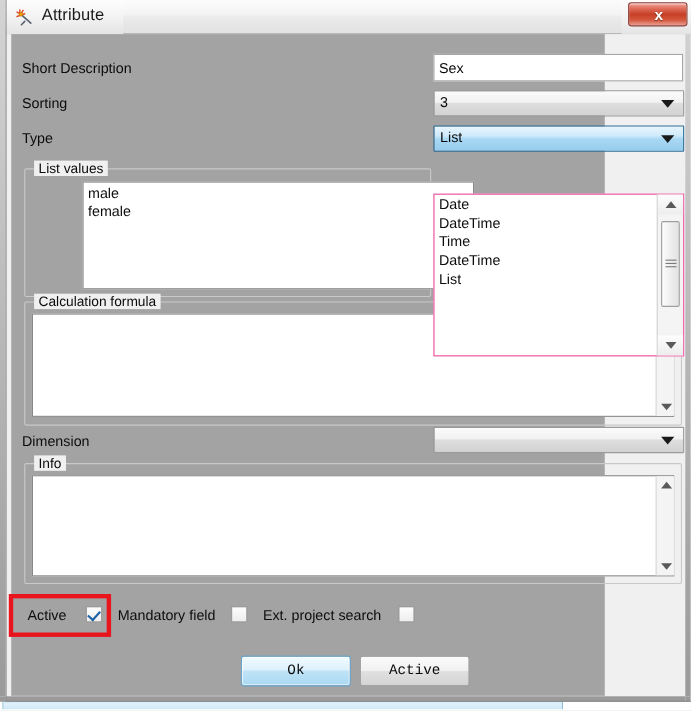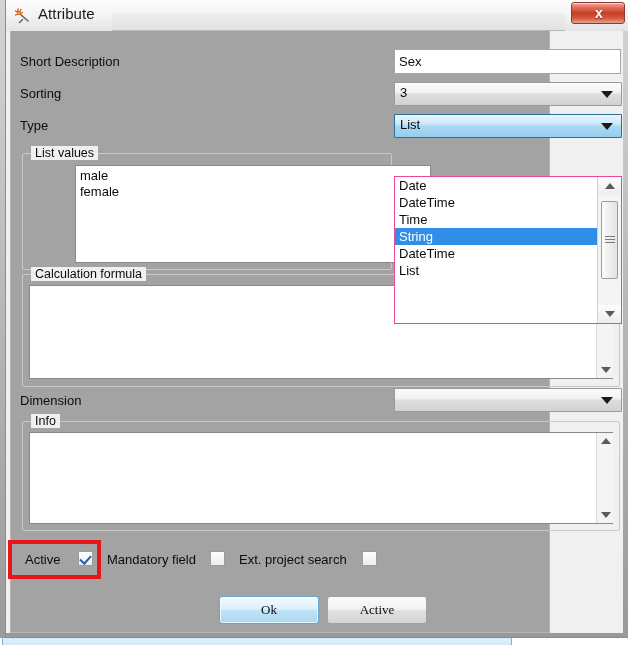--- a/index.html
+++ b/index.html
@@ -378,21 +378,21 @@
   .btn {
     position: absolute;
     box-sizing: border-box;
     height: 28px;
     border-radius: 3px;
     border: 1px solid #a2a2a2;
     background: linear-gradient(180deg,#fbfbfb 0%, #f1f1f1 48%, #e0e0e0 52%, #d4d4d4 100%);
     font-size: 13px;
     color: #0b0b0b;
     cursor: pointer;
-    font-family: Liberation Serif, serif;
+    font-family: Liberation Mono, monospace;
     text-align: center;
     line-height: 26px;
   }
   .btn.primary {
     border: 1px solid #6ca5c9;
     background: linear-gradient(180deg,#f2fbff 0%, #ddf1fc 45%, #bfe3f7 52%, #a9d8f2 100%);
     box-shadow: inset 0 0 0 1px rgba(255,255,255,.7);
   }
 </style>
 </head>
@@ -511,21 +511,20 @@
       </div>
 
       <div class="btn primary" style="left:208px; top:565px; width:100px;">Ok</div>
       <div class="btn" style="left:316px; top:565px; width:100px;">Active</div>
 
       <div class="dropdown" style="left:383px; top:106px; width:228px; height:148px;">
         <div class="dd-list" style="width:204px;">
           <div class="dd-item">Date</div>
           <div class="dd-item">DateTime</div>
           <div class="dd-item">Time</div>
-          <div class="dd-item sel">String</div>
           <div class="dd-item">DateTime</div>
           <div class="dd-item">List</div>
         </div>
         <div class="dd-scroll">
           <div class="ddarr up">
               <i class="tri up"></i>
             </div>
           <div class="ddarr down">
               <i class="tri down"></i>
             </div>

